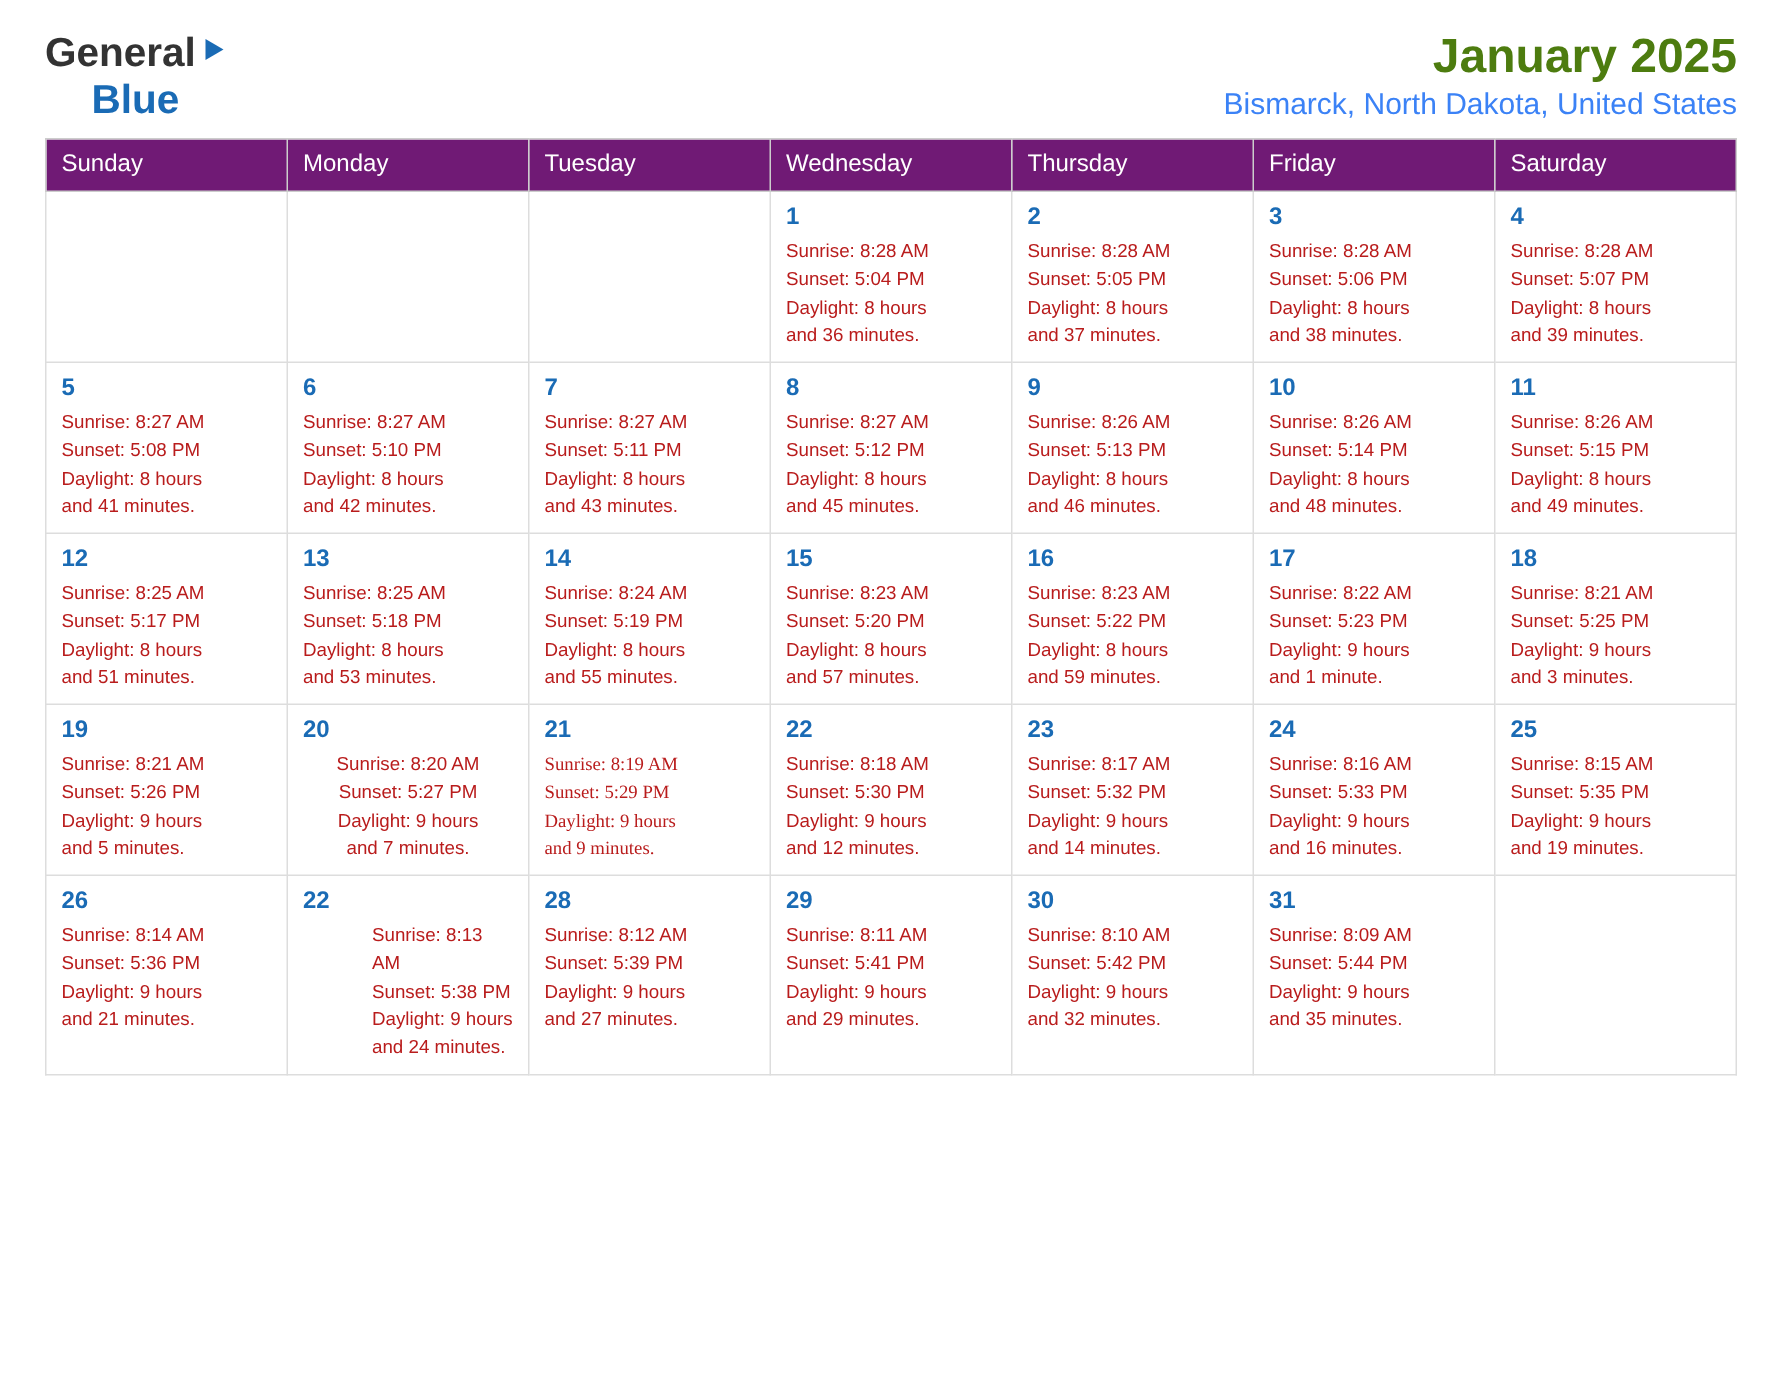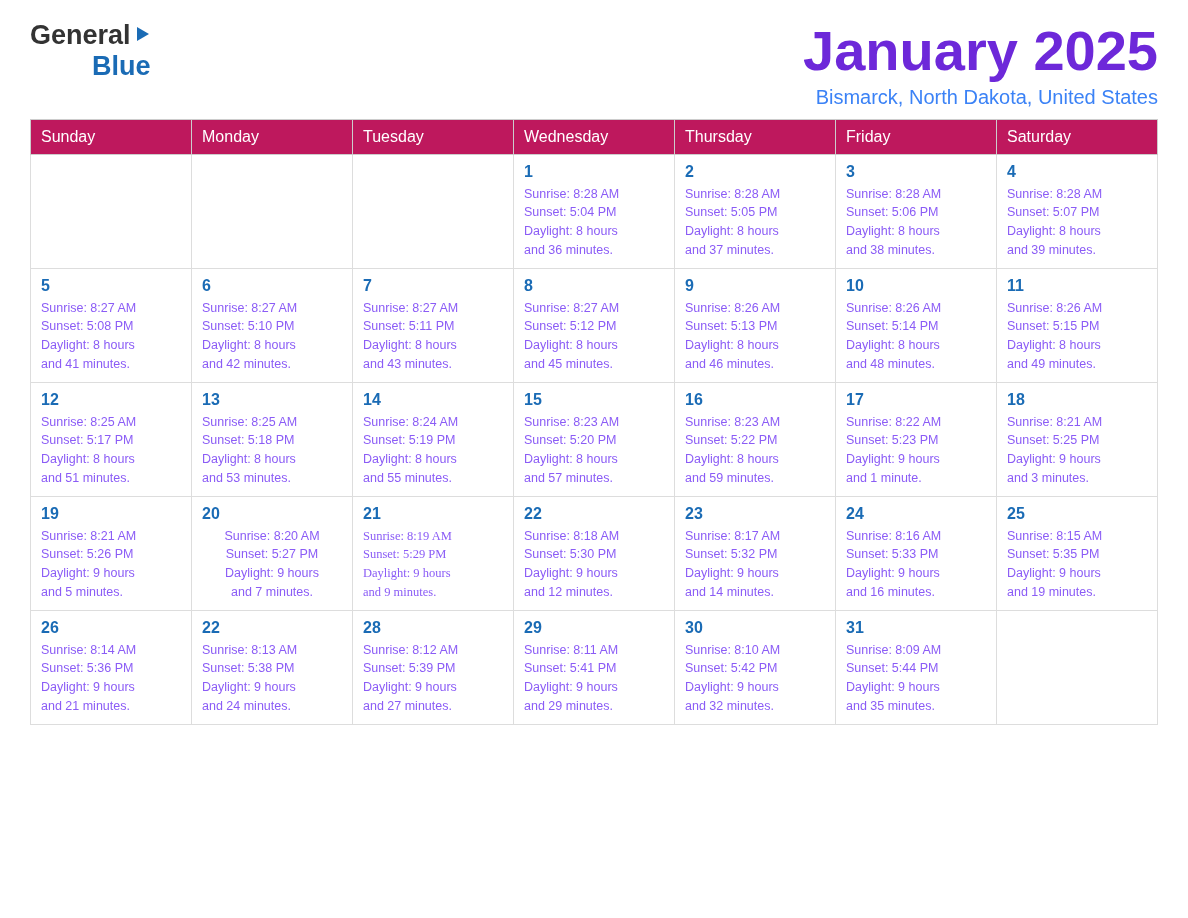--- a/index.html
+++ b/index.html
@@ -13,43 +13,43 @@
     }
     .header {
       display: flex;
       justify-content: space-between;
       align-items: flex-start;
       margin-bottom: 10px;
     }
     .logo {
       display: flex;
       flex-direction: column;
-      align-items: flex-end;
+      align-items: center;
     }
     .title-section {
       text-align: right;
     }
     .month-title {
-      font-size: 56px;
+      font-size: 32px;
       font-weight: bold;
-      color: #6d28d9;
+      color: #4d7c0f;
       line-height: 1.1;
     }
     .location-title {
       font-size: 20px;
       color: #3b82f6;
       margin-top: 4px;
     }
     .calendar {
       width: 100%;
       border-collapse: collapse;
       margin-top: 10px;
     }
     .calendar th {
-      background-color: #be185d;
+      background-color: #701a75;
       color: #fff;
       font-size: 16px;
       font-weight: normal;
       padding: 8px 10px;
       text-align: left;
       border: 1px solid #ccc;
     }
     .calendar td {
       vertical-align: top;
       padding: 8px 10px;
@@ -62,21 +62,21 @@
     .day-number {
       font-size: 16px;
       font-weight: bold;
       color: #1a6bb5;
       display: block;
       margin-bottom: 4px;
     }
     .day-info {
       font-size: 12.5px;
       line-height: 1.5;
-      color: #8b5cf6;
+      color: #b91c1c;
     }
     .empty-cell {
       background: #fff;
     }
     
     .logo-row {
       display: flex;
       align-items: center;
     }
     .logo-text-general {
@@ -317,21 +317,21 @@
       <tr>
         <td>
           <span class="day-number">26</span>
           <div class="day-info" style="white-space: pre-line;">Sunrise: 8:14 AM
 Sunset: 5:36 PM
 Daylight: 9 hours
 and 21 minutes.</div>
         </td>
         <td>
           <span class="day-number">22</span>
-          <div class="day-info" style="white-space: pre-line;">Sunrise: 8:13 AM
+          <div class="day-info" style="white-space: pre-line; margin-left: 46px;">Sunrise: 8:13 AM
 Sunset: 5:38 PM
 Daylight: 9 hours
 and 24 minutes.</div>
         </td>
         <td>
           <span class="day-number">28</span>
           <div class="day-info" style="white-space: pre-line;">Sunrise: 8:12 AM
 Sunset: 5:39 PM
 Daylight: 9 hours
 and 27 minutes.</div>

